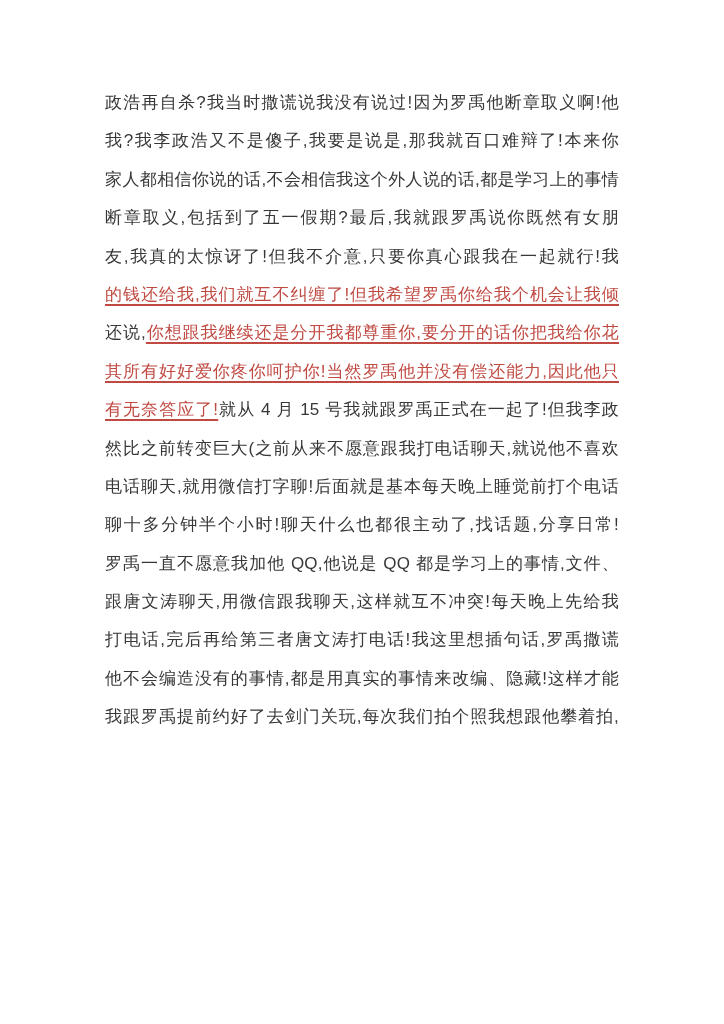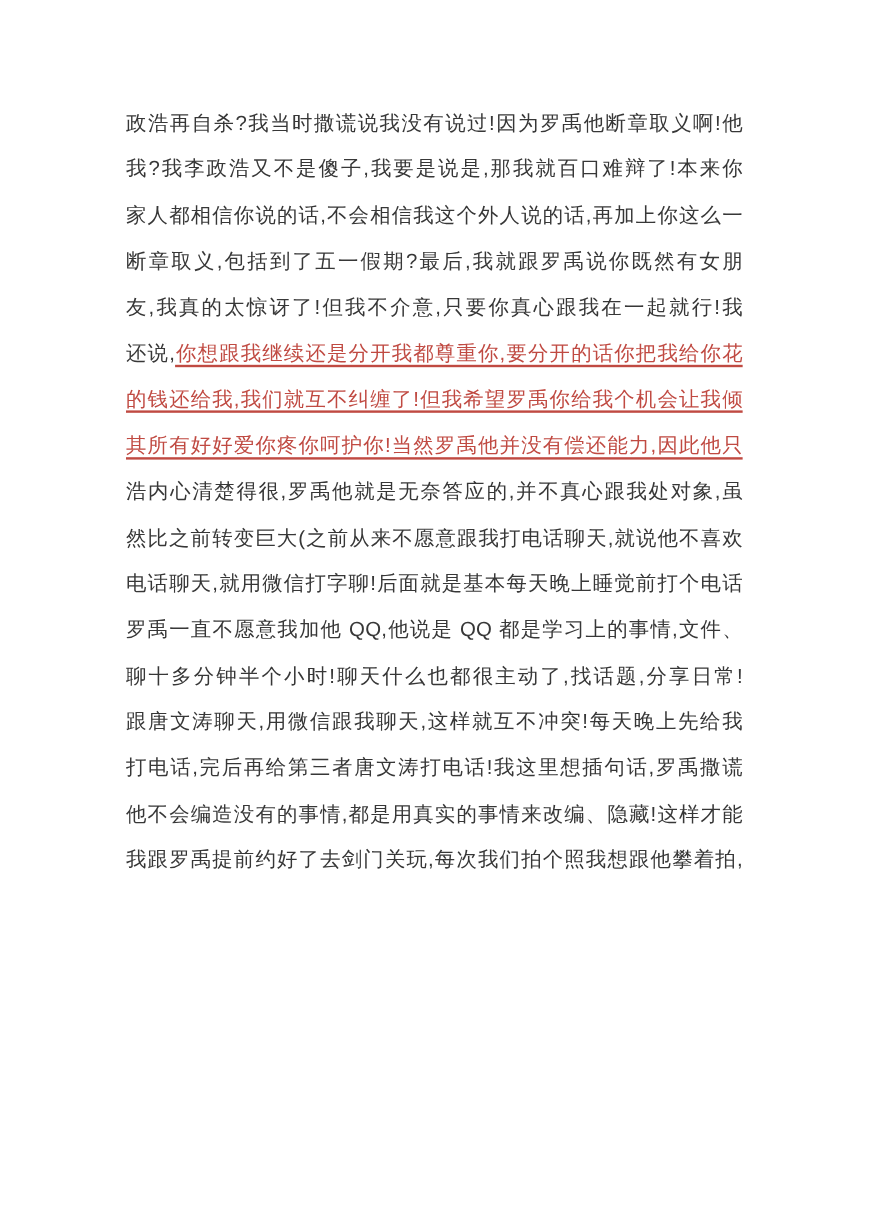--- a/index.html
+++ b/index.html
@@ -48,29 +48,29 @@
     text-underline-offset: 4px;
   }
 </style>
 </head>
 <body>
 
 <div class="page">
   <div class="text-block" id="text-block">
       <div class="line"><span class="run-normal">政浩再自杀?我当时撒谎说我没有说过!因为罗禹他断章取义啊!他</span></div>
       <div class="line"><span class="run-normal">我?我李政浩又不是傻子,我要是说是,那我就百口难辩了!本来你</span></div>
-      <div class="line"><span class="run-normal">家人都相信你说的话,不会相信我这个外人说的话,再加上你这么一</span></div>
+      <div class="line"><span class="run-normal">家人都相信你说的话,不会相信我这个外人说的话,都是学习上的事情</span></div>
       <div class="line"><span class="run-normal">断章取义,包括到了五一假期?最后,我就跟罗禹说你既然有女朋</span></div>
       <div class="line"><span class="run-normal">友,我真的太惊讶了!但我不介意,只要你真心跟我在一起就行!我</span></div>
+      <div class="line"><span class="run-highlight">的钱还给我,我们就互不纠缠了!但我希望罗禹你给我个机会让我倾</span></div>
       <div class="line"><span class="run-normal">还说,</span><span class="run-highlight">你想跟我继续还是分开我都尊重你,要分开的话你把我给你花</span></div>
-      <div class="line"><span class="run-highlight">的钱还给我,我们就互不纠缠了!但我希望罗禹你给我个机会让我倾</span></div>
       <div class="line"><span class="run-highlight">其所有好好爱你疼你呵护你!当然罗禹他并没有偿还能力,因此他只</span></div>
-      <div class="line"><span class="run-normal">浩内心清楚得很,罗禹他就是无奈答应的,并不真心跟我处对象,虽</span></div>
+      <div class="line"><span class="run-highlight">有无奈答应了!</span><span class="run-normal">就从 4 月 15 号我就跟罗禹正式在一起了!但我李政</span></div>
       <div class="line"><span class="run-normal">然比之前转变巨大(之前从来不愿意跟我打电话聊天,就说他不喜欢</span></div>
       <div class="line"><span class="run-normal">电话聊天,就用微信打字聊!后面就是基本每天晚上睡觉前打个电话</span></div>
+      <div class="line"><span class="run-normal">聊十多分钟半个小时!聊天什么也都很主动了,找话题,分享日常!</span></div>
       <div class="line"><span class="run-normal">罗禹一直不愿意我加他 QQ,他说是 QQ 都是学习上的事情,文件、</span></div>
-      <div class="line"><span class="run-normal">聊十多分钟半个小时!聊天什么也都很主动了,找话题,分享日常!</span></div>
       <div class="line"><span class="run-normal">跟唐文涛聊天,用微信跟我聊天,这样就互不冲突!每天晚上先给我</span></div>
       <div class="line"><span class="run-normal">打电话,完后再给第三者唐文涛打电话!我这里想插句话,罗禹撒谎</span></div>
       <div class="line"><span class="run-normal">他不会编造没有的事情,都是用真实的事情来改编、隐藏!这样才能</span></div>
       <div class="line"><span class="run-normal">我跟罗禹提前约好了去剑门关玩,每次我们拍个照我想跟他攀着拍,</span></div>
     </div>
 </div>
 
 </body></html>

